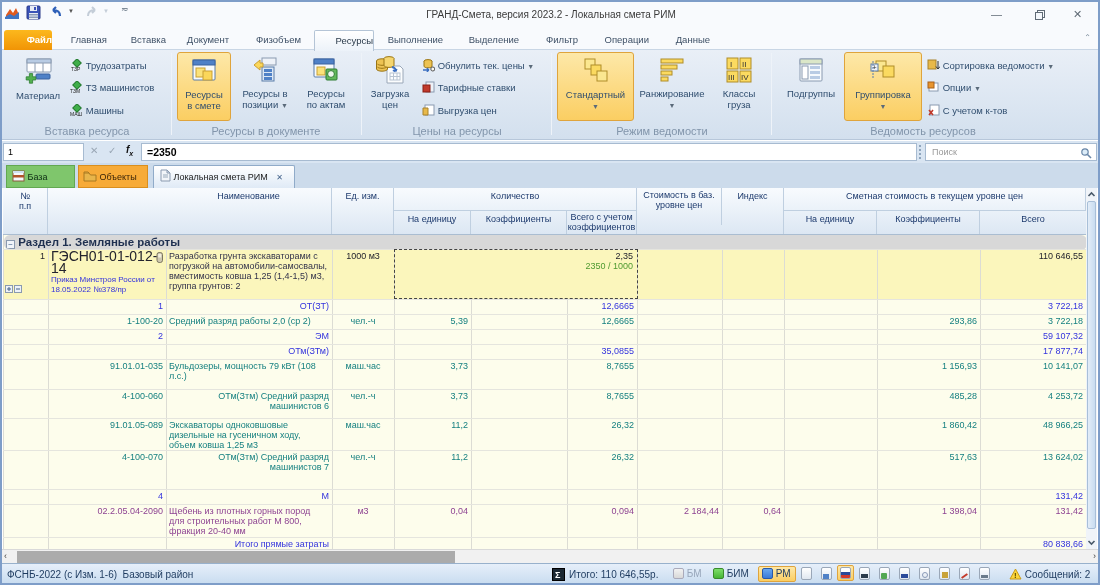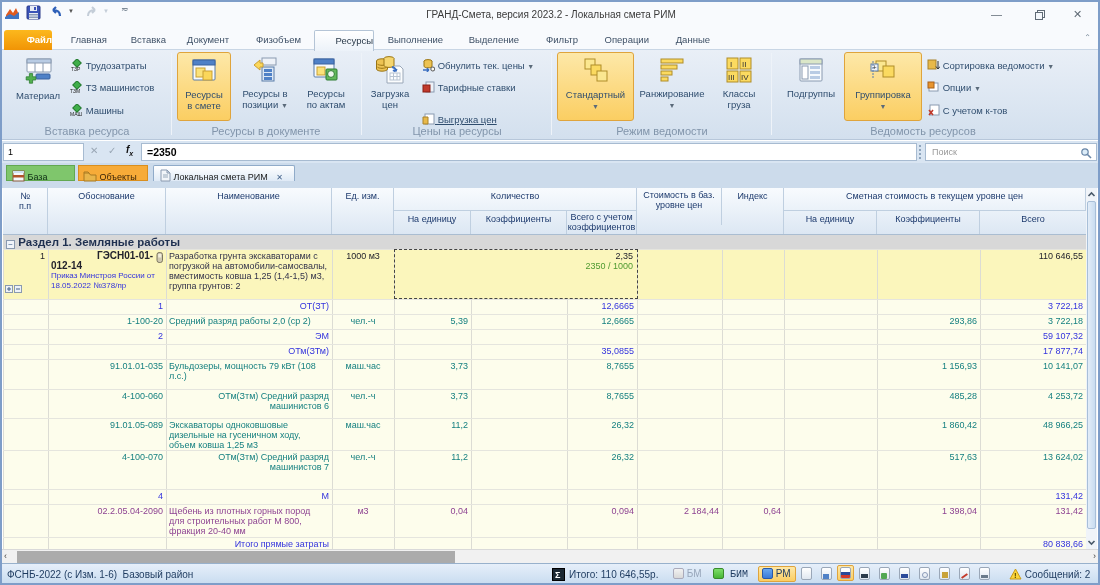--- a/index.html
+++ b/index.html
@@ -23,21 +23,21 @@
 .bigbtn{position:absolute;top:2px;height:69px;text-align:center;font-size:9.5px;color:#2f4d6e;}
 .bigbtn .ic{margin:4px auto 2px;}
 .amber{background:linear-gradient(#fde8a8,#fbce62);border:1px solid #dfa43c;border-radius:3px;}
 .sml{position:absolute;height:13px;font-size:9.5px;color:#2f4d6e;line-height:13px;white-space:nowrap;}
 .dd{color:#5a6a7a;font-size:7px;}
 
 #fbar{position:absolute;left:1px;top:141px;width:1098px;height:22px;background:#d9e5f2;}
 .fbox{position:absolute;top:2px;height:18px;background:#fff;border:1px solid #a7bbd1;font-size:9px;line-height:16px;}
 
 #doctabs{position:absolute;left:1px;top:163px;width:1098px;height:25px;background:#ccdbeb;}
-.dtab{position:absolute;top:2px;height:16px;font-size:9px;line-height:22px;white-space:nowrap;}
+.dtab{position:absolute;top:2px;height:23px;font-size:9px;line-height:22px;white-space:nowrap;}
 
 #grid{position:absolute;left:3px;top:188px;width:1083px;height:361px;background:#fdfdec;overflow:hidden;}
 #ghead{position:absolute;left:0;top:0;width:1083px;height:47px;overflow:hidden;background:linear-gradient(#f8fbfe,#dce7f3);border-bottom:1px solid #aabdd1;}
 .hc{position:absolute;border-right:1px solid #bfcfe0;color:#1d3a6d;font-size:9px;text-align:center;}
 #gbody{position:absolute;left:0;top:47px;width:1083px;}
 table{border-collapse:collapse;table-layout:fixed;width:1083px;border-left:1px solid #dcdcd4;}
 td{border-right:1px solid #dcdcd4;border-bottom:1px solid #e5e5de;font-size:9px;padding:1px 3px 0 2px;vertical-align:top;overflow:hidden;line-height:10px;}
 .b{color:#3333dd;}.t{color:#168080;}.p{color:#8d4292;}.g{color:#4f9a31;}.k{color:#23232d;}
 .r{text-align:right;}.c{text-align:center;}
 tr.sect td{background:#d8d8d8;color:#1f3050;font-weight:bold;border-right:none;font-size:11.5px;line-height:12px;}
@@ -171,21 +171,21 @@
   <div class="sml" style="left:421px;top:9px;"><svg width="13" height="13" viewBox="0 0 13 13" style="vertical-align:-3px;">
         <ellipse cx="6" cy="2.2" rx="4" ry="1.6" fill="#edc353" stroke="#9a7514"></ellipse>
         <path d="M2 2.2v5c0 .9 1.8 1.6 4 1.6s4-.7 4-1.6v-5" fill="#edc353" stroke="#9a7514"></path>
         <path d="M1 11h6m0 0L4.8 9.2M7 11l-2.2 1.8" stroke="#3a6ec0" stroke-width="1.4" fill="none"></path>
         <circle cx="10.8" cy="10" r="2" fill="#f8f8f0" stroke="#555"></circle>
       </svg> Обнулить тек. цены <span class="dd">▼</span></div>
   <div class="sml" style="left:421px;top:31px;"><svg width="13" height="12" viewBox="0 0 13 12" style="vertical-align:-2px;">
         <rect x="4" y="1" width="8" height="10" fill="#eef2f8" stroke="#8a9ab0"></rect>
         <rect x="1" y="4" width="7" height="7" fill="#c0392b" stroke="#8a1f14"></rect>
       </svg> Тарифные ставки</div>
-  <div class="sml" style="left:421px;top:63px;text-decoration:underline;"><svg width="13" height="12" viewBox="0 0 13 12" style="vertical-align:-2px;">
+  <div class="sml" style="left:421px;top:54px;"><svg width="13" height="12" viewBox="0 0 13 12" style="vertical-align:-2px;">
         <rect x="3" y="1" width="9" height="10" fill="#fff" stroke="#8a9ab0"></rect>
         <path d="M1 4l5 0 0 7-5 0z" fill="#e8b94a" stroke="#a8822a"></path>
       </svg> Выгрузка цен</div>
   <div class="glabel" style="left:380px;width:152px;">Цены на ресурсы</div>
 
   <div class="bigbtn amber" style="left:556px;width:77px;">
     <svg class="ic" width="28" height="28" viewBox="0 0 28 28">
       <rect x="3" y="2" width="10" height="10" fill="#fbe790" stroke="#b08d28"></rect>
       <rect x="9" y="8" width="10" height="10" fill="#fbda60" stroke="#b08d28"></rect>
       <rect x="15" y="14" width="10" height="10" fill="#fbe790" stroke="#b08d28"></rect>
@@ -278,21 +278,20 @@
         <path d="M7 1l3 3H7z" fill="#d5dde8" stroke="#8a9ab0"></path>
         <line x1="3" y1="6" x2="8" y2="6" stroke="#9ab"></line>
         <line x1="3" y1="8" x2="8" y2="8" stroke="#9ab"></line>
       </svg>
     Локальная смета РИМ <span style="color:#44628a;font-size:8px;margin-left:6px;">✕</span></div>
 </div>
 <div id="grid">
  <div id="sel" style="position:absolute;left:391px;top:61px;width:244px;height:50px;border:1px dashed #444;z-index:5;"></div>
  <div id="ghead">
   <div class="hc" style="left:0;top:0;width:45px;height:47px;padding-top:3px;">№<br>п.п</div>
-  <div class="hc" style="left:45px;top:0;width:118px;height:47px;padding-top:3px;">Обоснование</div>
   <div class="hc" style="left:163px;top:0;width:166px;height:47px;padding-top:3px;">Наименование</div>
   <div class="hc" style="left:329px;top:0;width:62px;height:47px;padding-top:3px;">Ед. изм.</div>
   <div class="hc" style="left:391px;top:0;width:243px;height:23px;padding-top:3px;border-bottom:1px solid #bfcfe0;">Количество</div>
   <div class="hc" style="left:391px;top:23px;width:77px;height:24px;padding-top:3px;border-right:1px solid #bfcfe0;">На единицу</div>
   <div class="hc" style="left:468px;top:23px;width:96px;height:24px;padding-top:3px;">Коэффициенты</div>
   <div class="hc" style="left:564px;top:23px;width:70px;height:24px;padding-top:1px;line-height:10px;">Всего с учетом коэффициентов</div>
   <div class="hc" style="left:634px;top:0;width:85px;height:37px;padding-top:2px;line-height:10px;">Стоимость в баз. уровне цен</div>
   <div class="hc" style="left:719px;top:0;width:62px;height:47px;padding-top:3px;">Индекс</div>
   <div class="hc" style="left:781px;top:0;width:302px;height:23px;padding-top:3px;border-bottom:1px solid #bfcfe0;">Сметная стоимость в текущем уровне цен</div>
   <div class="hc" style="left:781px;top:23px;width:93px;height:24px;padding-top:3px;">На единицу</div>
@@ -310,30 +309,30 @@
           <col style="width:96px">
           <col style="width:70px">
           <col style="width:85px">
           <col style="width:62px">
           <col style="width:93px">
           <col style="width:103px">
           <col style="width:106px">
         </colgroup>
  <tbody>
           <tr class="sect" style="height:14px;">
-            <td colspan="12" style="padding-left:2px;"><span style="display:inline-block;width:9px;height:9px;border:1px solid #8a9ab0;background:#f0f4fa;color:#44628a;font-weight:normal;font-size:8px;line-height:7px;text-align:center;vertical-align:-1px;">−</span> Раздел 1. Земляные работы</td>
+            <td colspan="12" style="padding-left:2px;border-radius:6px;"><span style="display:inline-block;width:9px;height:9px;border:1px solid #8a9ab0;background:#f0f4fa;color:#44628a;font-weight:normal;font-size:8px;line-height:7px;text-align:center;vertical-align:-1px;">−</span> Раздел 1. Земляные работы</td>
           </tr>
  <tr class="ylw" style="height:50px;">
    <td class="r k" style="position:relative;">1<span style="position:absolute;left:1px;bottom:4px;text-align:left;"><svg width="18" height="8" viewBox="0 0 18 8">
                   <rect x="0.5" y="0.5" width="7" height="7" fill="#eef2f8" stroke="#8a9ab0"></rect>
                   <path d="M2 4h4M4 2v4" stroke="#44628a"></path>
                   <rect x="9.5" y="0.5" width="7" height="7" fill="#eef2f8" stroke="#8a9ab0"></rect>
                   <path d="M11 4h4" stroke="#44628a"></path>
                 </svg></span></td>
-   <td style="position:relative;"><span class="k" style="font-weight:bold;font-size:10px;margin-left:46px;">ГЭСН01-01-012-14</span><svg style="position:absolute;right:2px;top:2px;" width="8" height="11" viewBox="0 0 8 11">
+   <td style="position:relative;"><span class="k" style="font-weight:normal;font-size:14px;">ГЭСН01-01-012-14</span><svg style="position:absolute;right:2px;top:2px;" width="8" height="11" viewBox="0 0 8 11">
                 <rect x="1" y="0.5" width="5.5" height="10" rx="2.2" fill="#cfc9b0" stroke="#7a7560"></rect>
                 <rect x="2.2" y="2" width="3" height="3.5" fill="#f2eedc"></rect>
               </svg><br><span class="b" style="font-size:8px;line-height:10px;display:inline-block;">Приказ Минстроя России от<br>18.05.2022 №378/пр</span></td>
    <td style="color:#32324a;">Разработка грунта экскаваторами с<br>погрузкой на автомобили-самосвалы,<br>вместимость ковша 1,25 (1,4-1,5) м3,<br>группа грунтов: 2</td>
    <td class="c k">1000 м3</td>
    <td colspan="3" class="r" style="padding-right:4px;"><span class="k">2,35</span><br><span class="g">2350 / 1000</span></td>
    <td></td>
             <td></td>
             <td></td>
             <td></td>
@@ -526,21 +525,21 @@
   <div class="abs" style="right:3px;top:0;width:12px;height:13px;color:#444;font-size:9px;line-height:13px;text-align:right;">›</div>
 </div>
 <div id="status">
   <span class="abs" style="left:6px;top:5px;">ФСНБ-2022 (с Изм. 1-6)&nbsp;&nbsp;Базовый район</span>
   <span class="abs" style="left:551px;top:4px;"><svg width="13" height="13" viewBox="0 0 13 13" style="vertical-align:-3px;">
         <rect x="0.5" y="0.5" width="12" height="12" fill="#1a2732" stroke="#000"></rect>
         <text x="3" y="10" font-size="9" fill="#fff" font-weight="bold">Σ</text>
       </svg></span>
   <span class="abs" style="left:568px;top:5px;">Итого: 110 646,55р.</span>
   <span class="abs" style="left:672px;top:4px;color:#97a6ba;"><span style="display:inline-block;width:11px;height:11px;background:linear-gradient(#f2f2f2,#d8d8d8);border:1px solid #aab;vertical-align:-2px;border-radius:2px;"></span> БМ</span>
-  <span class="abs" style="left:712px;top:4px;font-family:Liberation Mono, monospace;"><span style="display:inline-block;width:11px;height:11px;background:linear-gradient(#7ede6a,#47b636);border:1px solid #3a8a2c;vertical-align:-2px;border-radius:2px;"></span> БИМ</span>
+  <span class="abs" style="left:712px;top:4px;"><span style="display:inline-block;width:11px;height:11px;background:linear-gradient(#7ede6a,#47b636);border:1px solid #3a8a2c;vertical-align:-2px;border-radius:2px;"></span> БИМ</span>
   <span class="abs" style="left:757px;top:2px;background:linear-gradient(#fde8a8,#fbce62);border:1px solid #dfa43c;border-radius:2px;padding:1px 4px 2px 3px;"><span style="display:inline-block;width:11px;height:11px;background:linear-gradient(#6aa8ee,#3a7ad8);border:1px solid #2a5aa8;vertical-align:-2px;border-radius:2px;"></span> РМ</span>
   <span class="sic" style="position:absolute;left:800px;top:3px;"></span>
   <span class="sic" style="position:absolute;left:820px;top:3px;">
       <span style="display:block;width:6px;height:5px;background:#4f81c7;margin:6px 0 0 1px;"></span>
     </span>
   <span class="abs" style="left:836px;top:1px;background:linear-gradient(#fde8a8,#fbce62);border:1px solid #dfa43c;border-radius:2px;padding:1px 2px;"><span style="display:inline-block;width:11px;height:12px;border:1px solid #9aa7b8;border-radius:2px;background:linear-gradient(#fff 0%,#fff 38%,#2a4a9a 38%,#2a4a9a 66%,#d43a2a 66%);vertical-align:-2px;"></span></span>
   <span class="sic" style="position:absolute;left:858px;top:3px;">
       <span style="display:block;width:7px;height:4px;background:#2a3a4a;margin:6px 0 0 1px;"></span>
     </span>
   <span class="sic" style="position:absolute;left:878px;top:3px;">

